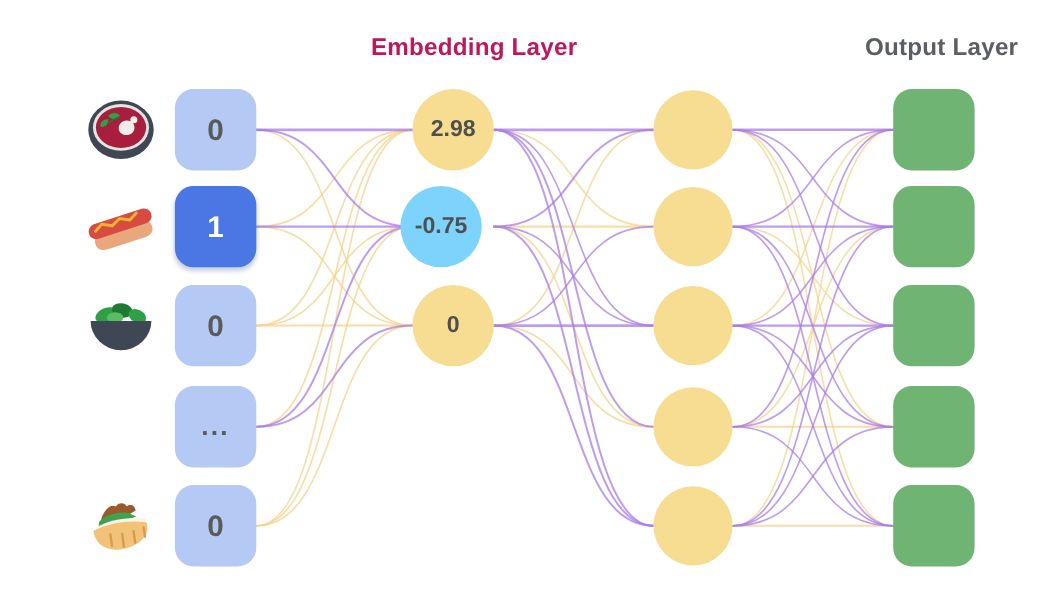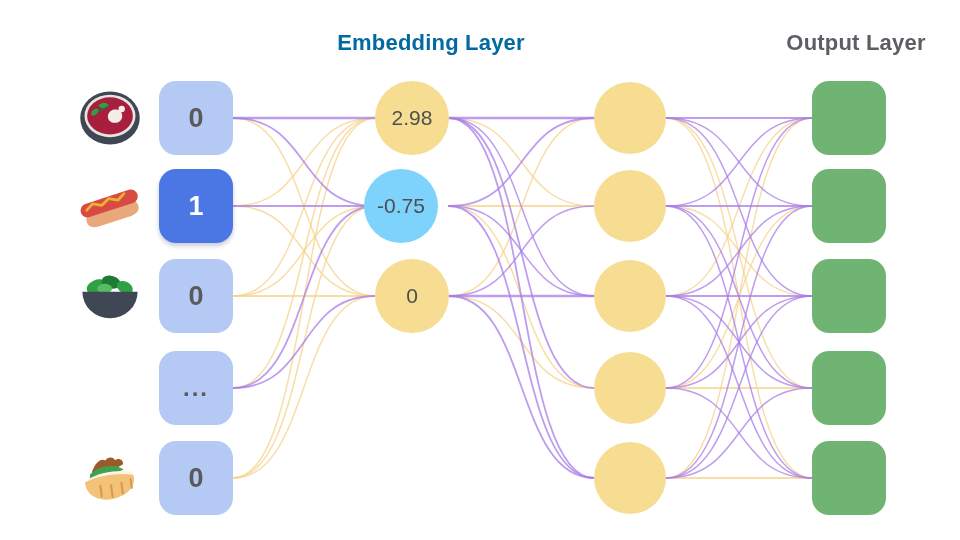--- a/index.html
+++ b/index.html
@@ -6,21 +6,21 @@
   #canvas{
     position:relative;width:960px;height:540px;background:#ffffff;overflow:hidden;
     font-family:"Liberation Sans",sans-serif;
   }
   #edges{position:absolute;left:0;top:0;width:960px;height:540px;}
   .hdr{position:absolute;font-weight:bold;font-size:22px;text-align:center;letter-spacing:.2px;}
   .node{position:absolute;display:flex;align-items:center;justify-content:center;box-sizing:border-box;}
   .input-square{border-radius:17px;font-size:27px;font-weight:bold;}
   .input-square.dots{font-size:24px;letter-spacing:2px;}
   .input-square.active{box-shadow:0 3px 4px rgba(40,60,120,.25);}
-  .embed-circle{border-radius:50%;font-size:21px;font-weight:400;}
+  .embed-circle{border-radius:50%;font-size:21px;font-weight:700;}
   .hidden-circle{border-radius:50%;}
   .output-square{border-radius:17px;}
   .icon{position:absolute;}
   .icon svg{width:100%;height:100%;display:block;}
 </style>
 </head>
 <body>
 
 <div id="canvas">
   <svg id="edges" xmlns="http://www.w3.org/2000/svg">
@@ -73,21 +73,21 @@
       <path d="M666 296 C746.3 296 731.7 296 812 296" fill="none" stroke="#A87CE8" stroke-width="2.2" stroke-opacity="0.75" stroke-linecap="round"></path>
       <path d="M666 296 C746.3 296 731.7 388 812 388" fill="none" stroke="#A87CE8" stroke-width="1.5" stroke-opacity="0.75" stroke-linecap="round"></path>
       <path d="M666 296 C746.3 296 731.7 478 812 478" fill="none" stroke="#A87CE8" stroke-width="1.5" stroke-opacity="0.75" stroke-linecap="round"></path>
       <path d="M666 388 C746.3 388 731.7 118 812 118" fill="none" stroke="#A87CE8" stroke-width="1.5" stroke-opacity="0.75" stroke-linecap="round"></path>
       <path d="M666 388 C746.3 388 731.7 296 812 296" fill="none" stroke="#A87CE8" stroke-width="1.5" stroke-opacity="0.75" stroke-linecap="round"></path>
       <path d="M666 388 C746.3 388 731.7 478 812 478" fill="none" stroke="#A87CE8" stroke-width="1.4" stroke-opacity="0.75" stroke-linecap="round"></path>
       <path d="M666 478 C746.3 478 731.7 206 812 206" fill="none" stroke="#A87CE8" stroke-width="1.5" stroke-opacity="0.75" stroke-linecap="round"></path>
       <path d="M666 478 C746.3 478 731.7 296 812 296" fill="none" stroke="#A87CE8" stroke-width="1.5" stroke-opacity="0.75" stroke-linecap="round"></path>
       <path d="M666 478 C746.3 478 731.7 388 812 388" fill="none" stroke="#A87CE8" stroke-width="1.5" stroke-opacity="0.75" stroke-linecap="round"></path>
     </svg>
-  <div class="hdr" id="hdr-embedding" style="left: 321px; top: 30px; width: 220px; color: #0369a1;">Embedding Layer</div>
+  <div class="hdr" id="hdr-embedding" style="left: 321px; top: 30px; width: 220px; color: #be185d;">Embedding Layer</div>
   <div class="hdr" id="hdr-output" style="left: 746px; top: 30px; width: 220px; color: rgb(91, 94, 99);">Output Layer</div>
   <div id="nodes">
       <div class="icon" style="left: 76px; top: 84px; width: 68px; height: 68px;">
         <svg viewBox="0 0 64 64" xmlns="http://www.w3.org/2000/svg">
 <ellipse cx="32" cy="32" rx="28" ry="25" fill="#3E4753"></ellipse>
 <ellipse cx="32" cy="30" rx="24" ry="20" fill="#E8E4DF"></ellipse>
 <ellipse cx="32" cy="30" rx="21.5" ry="17.5" fill="#A81E3F"></ellipse>
 <path d="M36 24c4.5-.5 7.5 2 7.5 6s-3 6.5-7 6.5-6.5-2.5-6.5-6c0-3.2 2.4-5.8 6-6.5z" fill="#F2EDE7"></path>
 <circle cx="43" cy="23.5" r="3" fill="#F2EDE7"></circle>
 <path d="M21 20c3.5-3.5 8-3 10 0-2.5 3.5-7.5 4-10 0z" fill="#2FA044"></path>

